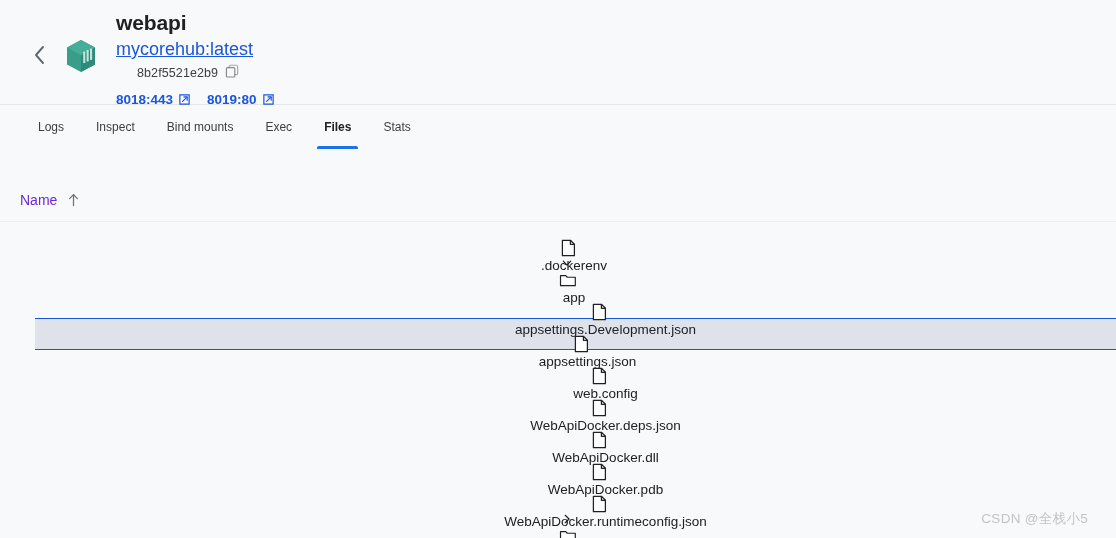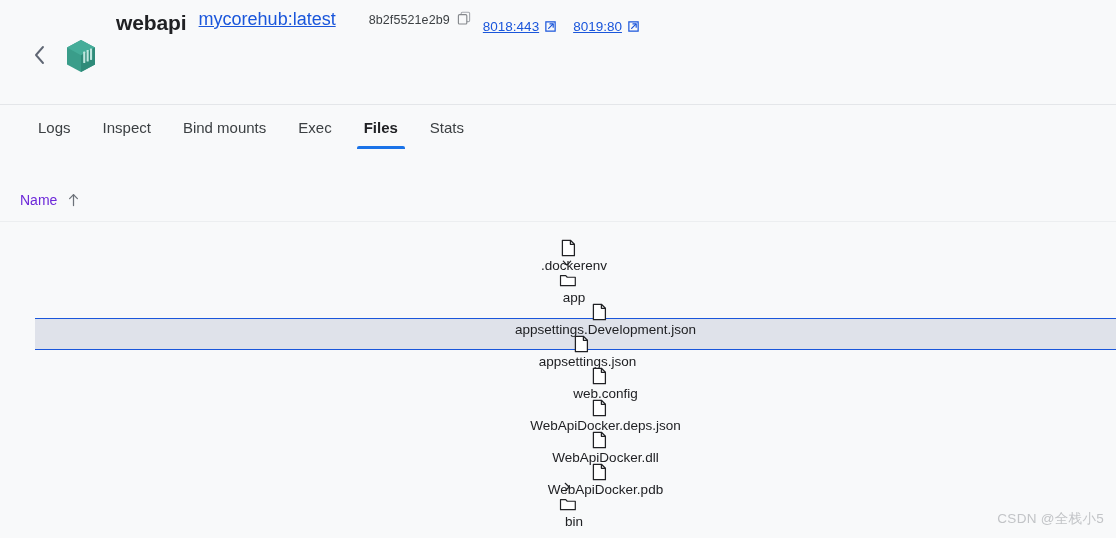--- a/index.html
+++ b/index.html
@@ -53,22 +53,22 @@
     width: 34px;
     height: 36px;
     margin: 30px 0 0 6px;
     flex: 0 0 auto;
   }
 
   .header-text {
     margin-left: 18px;
     padding-top: 2px;
     display: flex;
-    flex-direction: row;
-    gap: 12px;
+    flex-direction: column;
+    gap: 4px;
   }
 
   .title {
     font-size: 21px;
     font-weight: bold;
     letter-spacing: -0.1px;
     line-height: 26px;
     color: #202124;
   }
 
@@ -110,41 +110,42 @@
     margin-top: 6px;
   }
 
   .port-link {
     display: inline-flex;
     align-items: center;
     gap: 5px;
     font-size: 13.5px;
     color: #1a56db;
     cursor: pointer;
+    font-weight: bold;
   }
   .port-link .plabel { text-decoration: underline; }
   .ext-icon { width: 13px; height: 13px; }
 
   
   .tabs {
     height: 44px;
     display: flex;
     align-items: stretch;
     padding-left: 22px;
     gap: 0;
     background: #f8f9fa;
     flex: 0 0 auto;
   }
 
   .tab {
     position: relative;
     display: flex;
     align-items: center;
     padding: 0 16px;
-    font-size: 15px;
+    font-size: 12px;
     color: #3c4043;
     cursor: pointer;
     white-space: nowrap;
   }
 
   .tab.active {
     font-weight: bold;
     color: #202124;
   }
   .tab.active::after {
@@ -241,21 +242,21 @@
     line-height: 18px;
   }
 
   
   .depth-0 { padding-left: 20px; }
   .depth-1 { padding-left: 48px; margin-left: 35px; }
 
   
   .watermark {
     position: absolute;
-    right: 12px;
+    right: 28px;
     bottom: 10px;
     font-size: 13.5px;
     color: #c2c4c7;
     letter-spacing: 0.3px;
     pointer-events: none;
     user-select: none;
   }
 </style>
 </head>
 <body>
@@ -413,20 +414,30 @@
         <div class="row depth-1">
           <div class="twisty spacer"></div>
           <div class="row-icon">
             <svg width="17" height="18" viewBox="0 0 17 18" fill="none">
     <path d="M2.4 1.3 H10.4 L14.4 5.3 V16.7 H2.4 Z" fill="#ffffff" stroke="#202124" stroke-width="1.25" stroke-linejoin="round"></path>
     <path d="M10.4 1.3 V5.3 H14.4" fill="none" stroke="#202124" stroke-width="1.25" stroke-linejoin="round"></path>
   </svg>
           </div>
           <div class="row-label">WebApiDocker.pdb</div>
         </div>
+        <div class="row depth-1">
+          <div class="twisty spacer"></div>
+          <div class="row-icon">
+            <svg width="17" height="18" viewBox="0 0 17 18" fill="none">
+    <path d="M2.4 1.3 H10.4 L14.4 5.3 V16.7 H2.4 Z" fill="#ffffff" stroke="#202124" stroke-width="1.25" stroke-linejoin="round"></path>
+    <path d="M10.4 1.3 V5.3 H14.4" fill="none" stroke="#202124" stroke-width="1.25" stroke-linejoin="round"></path>
+  </svg>
+          </div>
+          <div class="row-label">WebApiDocker.runtimeconfig.json</div>
+        </div>
         <div class="row depth-0">
           <div class="twisty">
             <svg width="12" height="12" viewBox="0 0 12 12" fill="none">
     <path d="M4.2 2.3 L8.1 6 L4.2 9.7" stroke="#202124" stroke-width="1.2" stroke-linecap="round" stroke-linejoin="round"></path>
   </svg>
           </div>
           <div class="row-icon">
             <svg width="19" height="18" viewBox="0 0 19 18" fill="none">
     <path d="M1.6 4.3 H7.1 L8.7 6.1 H17.2 V15.0 H1.6 Z" fill="#ffffff" stroke="#202124" stroke-width="1.25" stroke-linejoin="round"></path>
   </svg>

